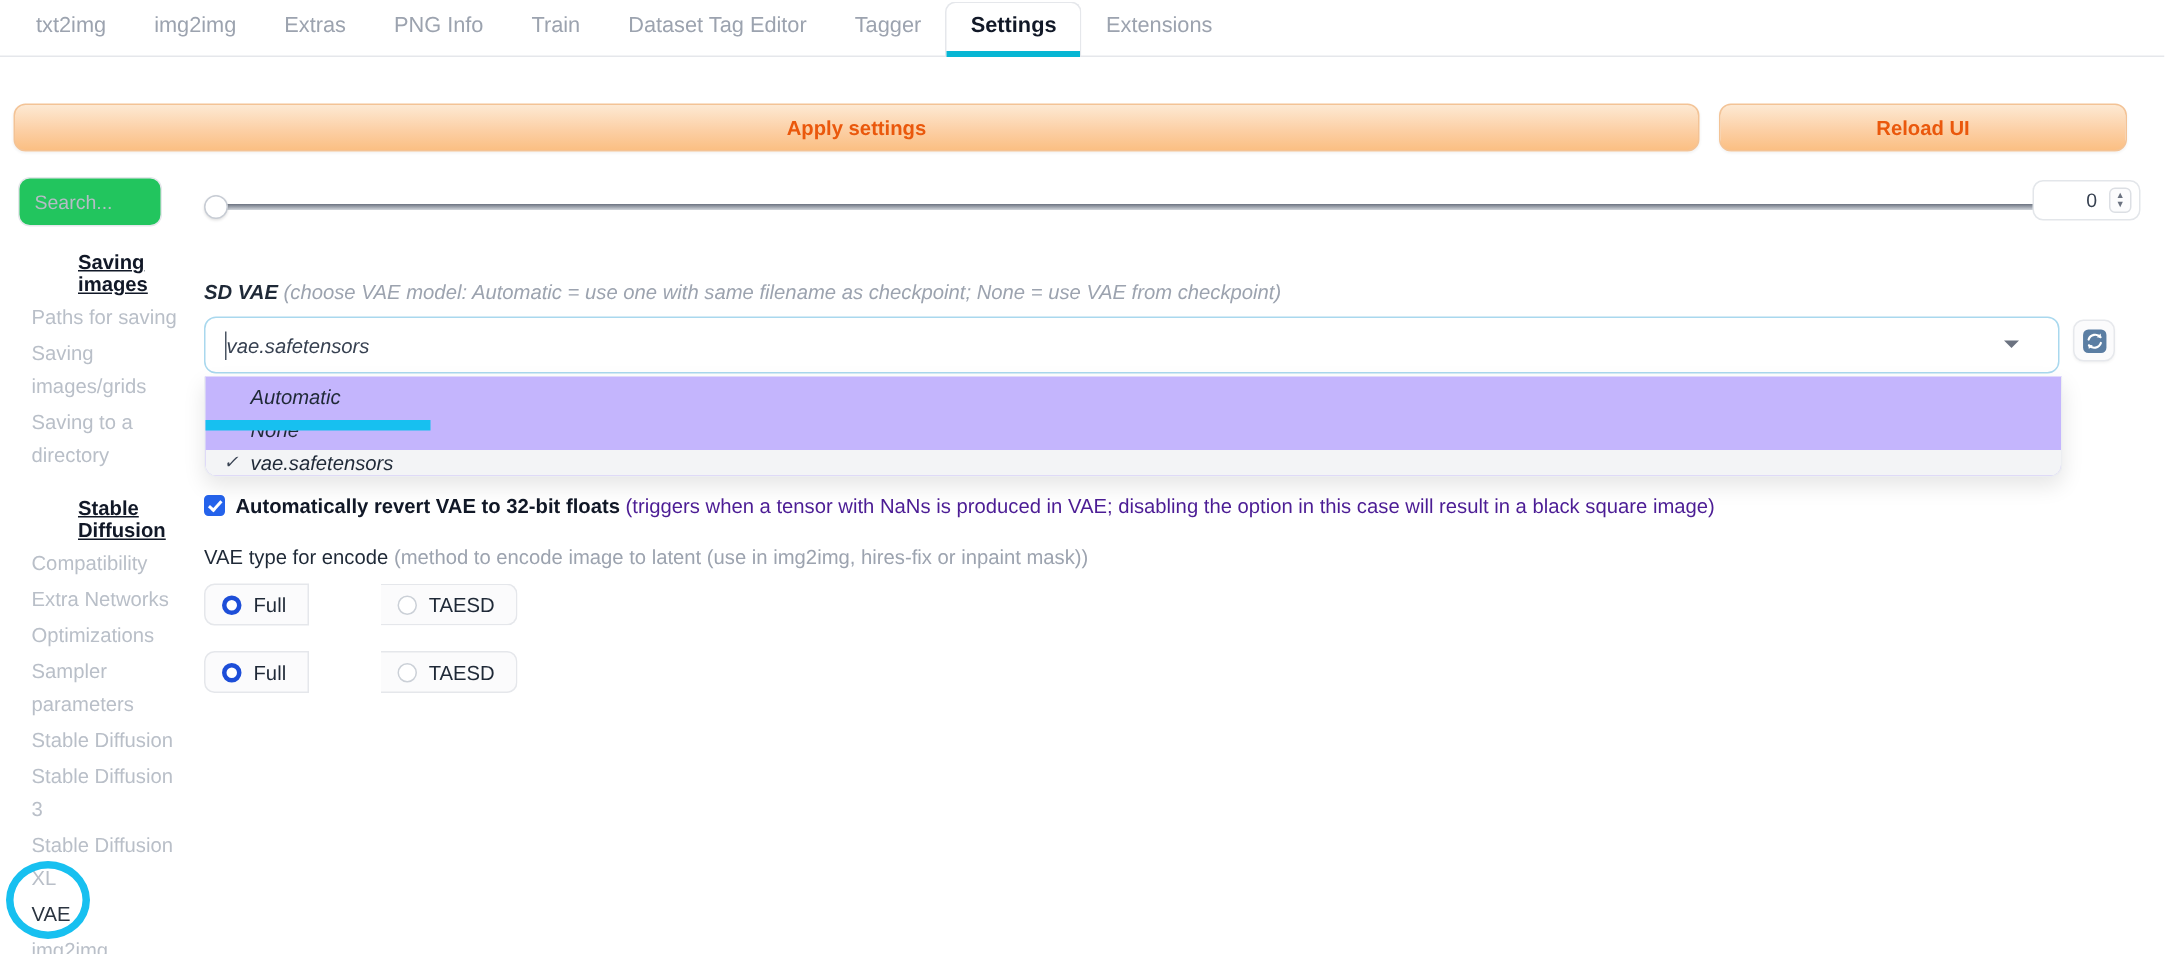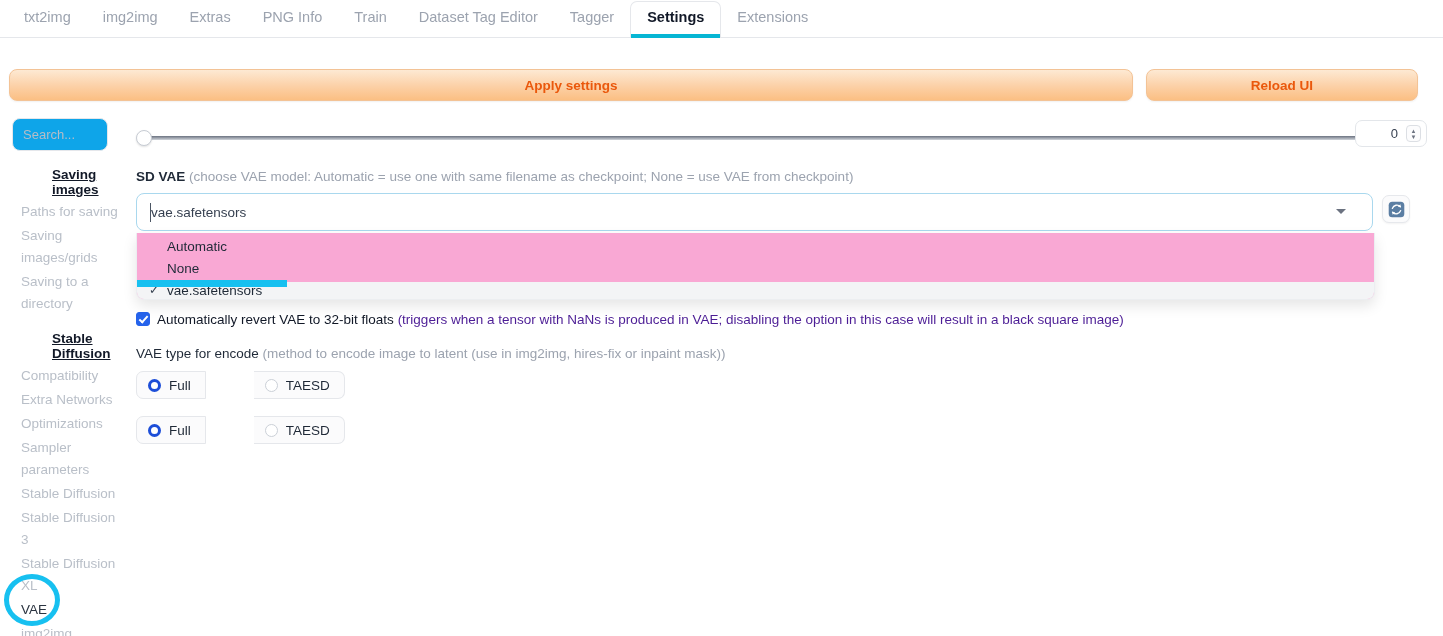--- a/index.html
+++ b/index.html
@@ -67,21 +67,21 @@
   .btn-reload { left: 1146px; width: 272px; }
 
   
   .sidebar {
     position: absolute; top: 118px; left: 0; width: 128px; height: 518px;
     padding: 0 12px;
   }
   .search-box {
     width: 96px; height: 33px;
     border: 1px solid #e5e7eb; border-radius: 8px;
-    background: #0ea5e9;
+    background: #22c55e;
     padding: 0 10px;
     font-size: 13px; color: #374151;
     font-family: "Liberation Sans", sans-serif;
     outline: none;
   }
   .search-box::placeholder { color: #b6bcc6; }
   .nav-group-title {
     margin-top: 16px; margin-bottom: 4px;
     font-size: 13.5px; font-weight: 700;
     color: #111827; text-decoration: underline;
@@ -157,21 +157,21 @@
   .spinner {
     margin-left: 6px; width: 15px; height: 17px;
     border: 1px solid #dcdfe4; border-radius: 4px;
     display: flex; flex-direction: column;
     align-items: center; justify-content: center;
     color: #6b7280; font-size: 6px; line-height: 6px;
     cursor: pointer; background:#fcfcfd;
   }
 
   
-  .dd-wrap { position: relative; margin-top: 18px; }
+  .dd-wrap { position: relative; margin-top: 36px; font-style: italic; }
   .dd-control {
     position: relative;
     width: 1237px; height: 38px;
     border: 1px solid #a9d8ee; border-radius: 8px;
     background: #fff;
     display: flex; align-items: center;
     padding: 0 14px;
     font-size: 13.5px; color: #374151;
     cursor: text;
   }
@@ -189,21 +189,21 @@
     width: 28px; height: 28px;
     border: 1px solid #e6e8ec; border-radius: 7px;
     background: #fbfbfc;
     display: flex; align-items: center; justify-content: center;
     cursor: pointer;
     box-shadow: 0 1px 2px rgba(0,0,0,.05);
   }
   .dd-list {
     position: absolute; top: 40px; left: 0;
     width: 1239px;
-    background: #f9a8d4;
+    background: #c4b5fd;
     border: 1px solid #eceef1;
     border-top: none;
     border-radius: 0 0 8px 8px;
     box-shadow: 0 6px 14px rgba(0,0,0,.10);
     z-index: 40;
     overflow: hidden;
   }
   .dd-opt {
     height: 17px; line-height: 17px;
     padding: 0 14px 0 30px;
@@ -229,21 +229,21 @@
     background: #2563eb; border-color: #2563eb;
     position: relative;
   }
   .chk.checked::after {
     content: "";
     position: absolute; left: 4px; top: 1px;
     width: 3px; height: 7px;
     border: solid #fff; border-width: 0 2px 2px 0;
     transform: rotate(42deg);
   }
-  .chk-txt .strong { font-weight: 400; color:#111827; }
+  .chk-txt .strong { font-weight: 700; color:#111827; }
   .chk-txt .hint { color: #4c1d95; }
 
   
   .occluded {
     position: absolute; left: 0; top: 154px;
     width: 1290px;
     opacity: .30;
     z-index: 10;
   }
 

